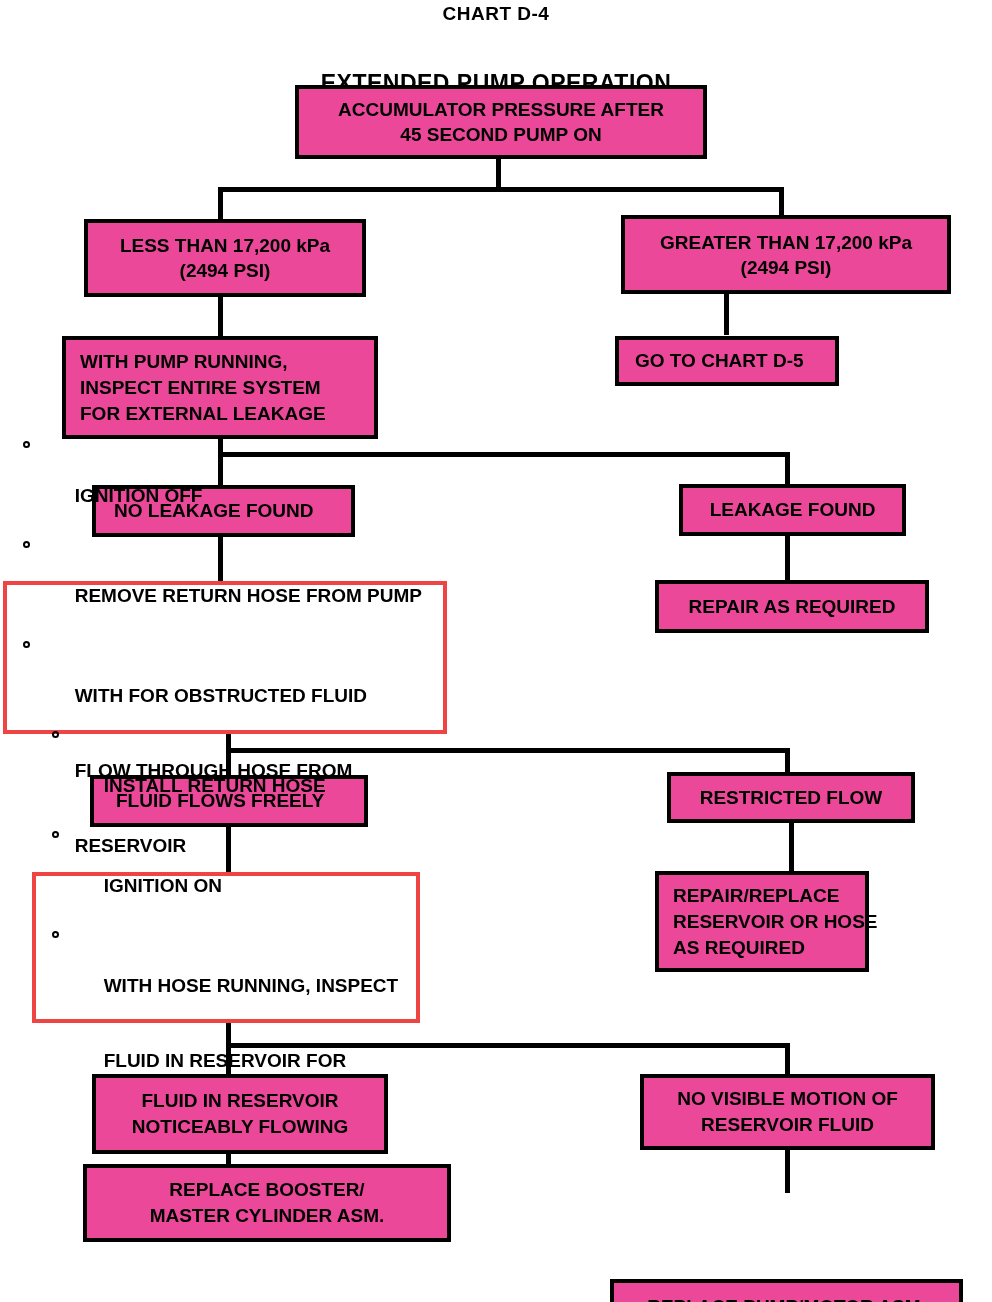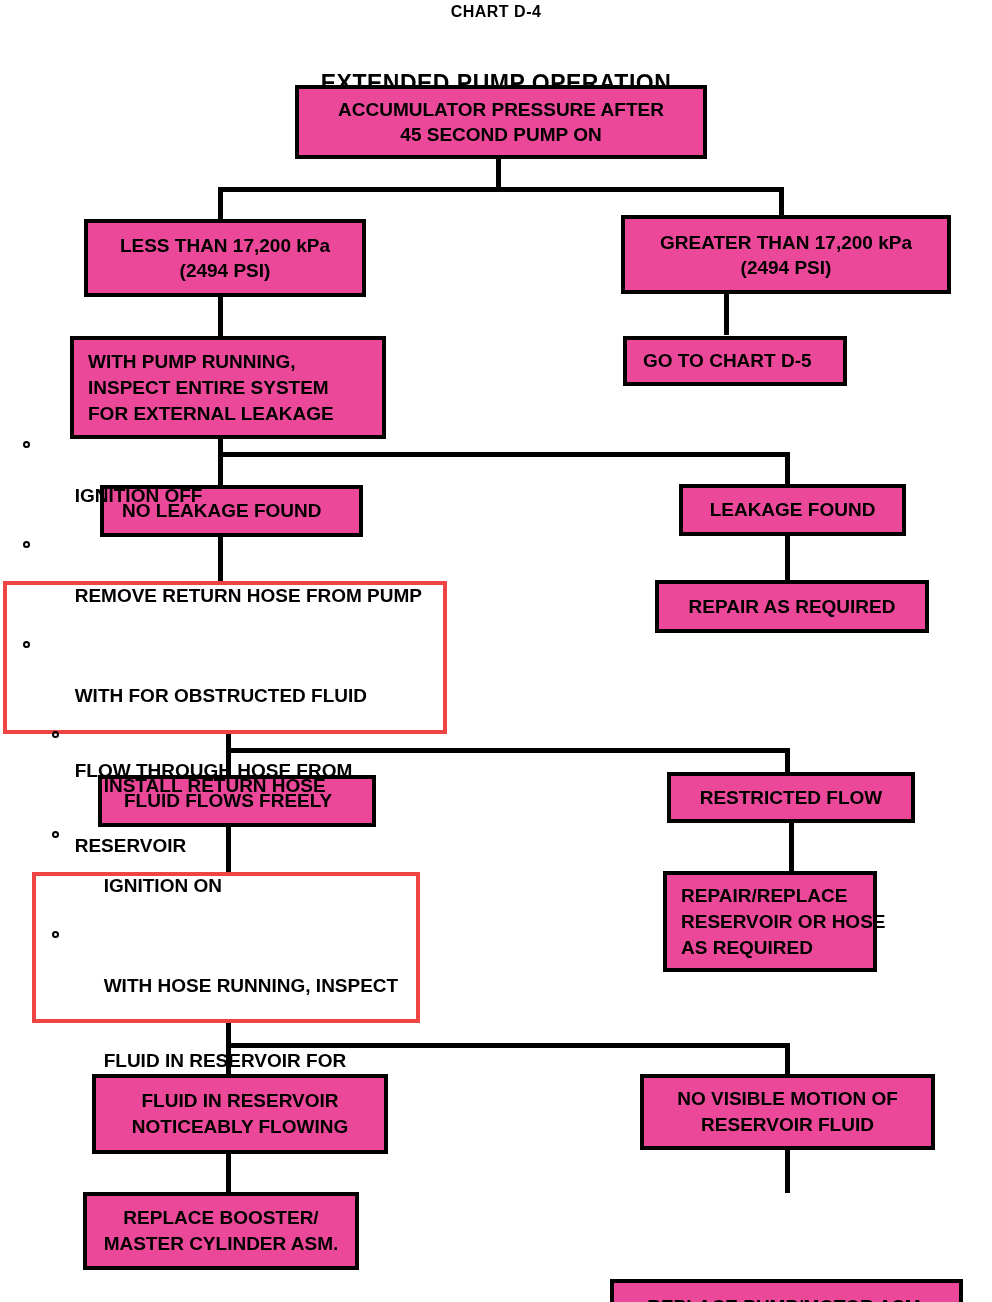--- a/index.html
+++ b/index.html
@@ -17,37 +17,37 @@
   }
   .title {
     position: absolute;
     left: 0;
     width: 992px;
     text-align: center;
     font-weight: bold;
     color: #000000;
     letter-spacing: 0.5px;
   }
-  #title-line1 { top: 3px;  font-size: 16px; }
+  #title-line1 { top: 3px;  font-size: 19px; }
   #title-line2 { top: 36px; font-size: 23px; margin-top: 34px; }
 
   .node {
     position: absolute;
     box-sizing: border-box;
     border: 4px solid #000000;
     background: #ec4899;
     color: #000000;
     font-weight: bold;
     display: flex;
     flex-direction: column;
     justify-content: center;
     z-index: 2;
   }
   .node.center { align-items: center; text-align: center; }
-  .node.left   { align-items: flex-start; text-align: left; margin-left: 8px; }
+  .node.left   { align-items: flex-start; text-align: left; }
   .node .line { display: block; white-space: pre; }
 
   
   .bullets {
     position: absolute;
     box-sizing: border-box;
     border: 4px solid #ef4444;
     background: #ffffff;
     color: #000000;
     font-weight: bold;
@@ -220,21 +220,21 @@
   <div class="node center" style="left:92px; top:1074px; width:296px; height:80px; font-size:19px; line-height:26px;">
     <span class="line">FLUID IN RESERVOIR</span>
     <span class="line">NOTICEABLY FLOWING</span>
   </div>
 
   <div class="node center" style="left:640px; top:1074px; width:295px; height:76px; font-size:19px; line-height:26px;">
     <span class="line">NO VISIBLE MOTION OF</span>
     <span class="line">RESERVOIR FLUID</span>
   </div>
 
-  <div class="node center" style="left:83px; top:1192px; width:276px; height:78px; font-size:19px; line-height:26px;">
+  <div class="node center" style="left:83px; top:1164px; width:368px; height:78px; font-size:19px; line-height:26px;">
     <span class="line">REPLACE BOOSTER/</span>
     <span class="line">MASTER CYLINDER ASM.</span>
   </div>
 
   <div class="node center" style="left:610px; top:1243px; width:353px; height:55px; font-size:19px; line-height:24px;margin-top:36px;">
     <span class="line">REPLACE PUMP/MOTOR ASM.</span>
   </div>
 
 </div>
 

